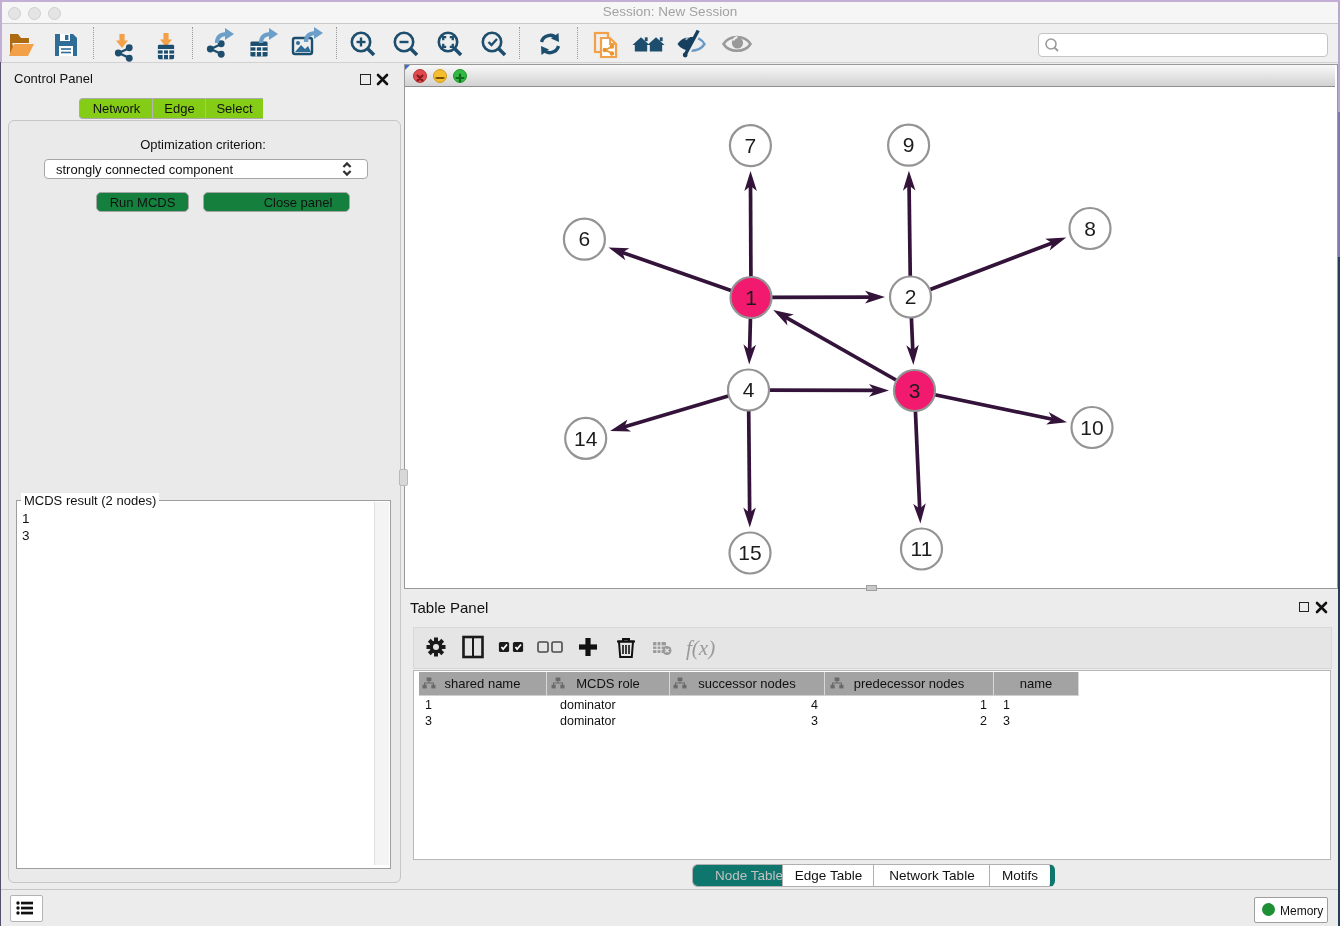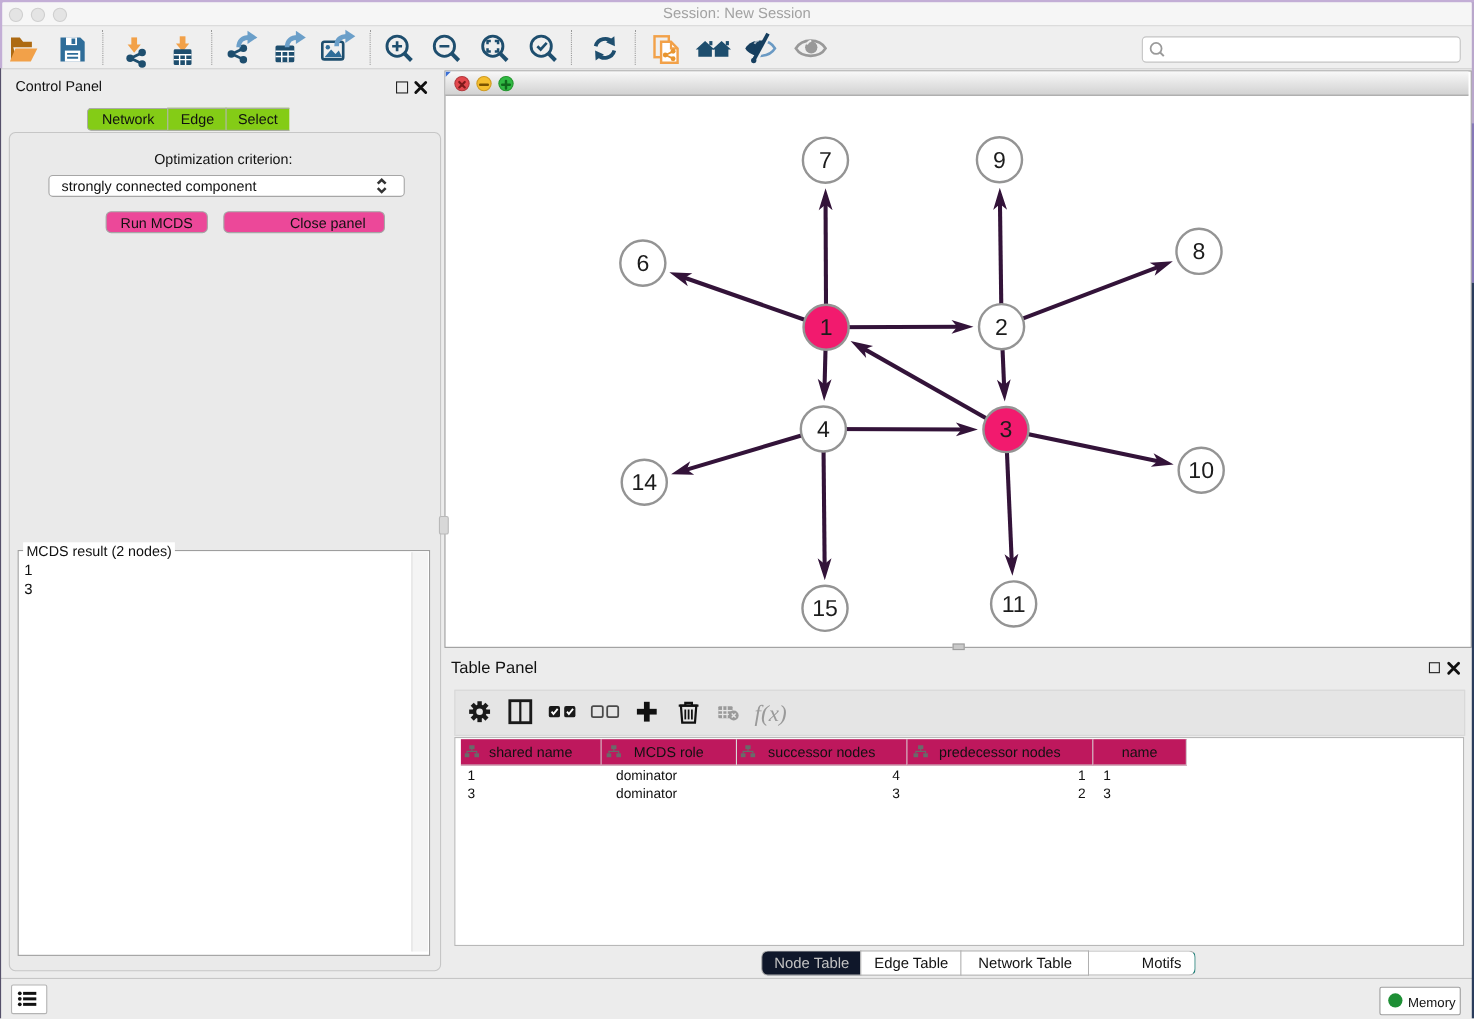--- a/index.html
+++ b/index.html
@@ -15,36 +15,36 @@
 #searchbox{left:1038px;top:33px;width:288px;height:22px;background:#fff;border:1px solid #c4c4c4;border-radius:4px;}
 
 #cp-title{left:14px;top:71px;font-size:13px;color:#111;}
 #cp-content{left:8px;top:120px;width:391px;height:761px;background:#eaeaea;
  border:1px solid #c6c6c6;border-radius:6px;}
 .tabseg{top:98px;height:19px;background:#84cc16;border-top:1px solid #ababab;border-bottom:1px solid #ababab;
  text-align:center;font-size:13px;color:#111;line-height:20px;}
 #opt-label{left:8px;top:137px;width:390px;text-align:center;font-size:13px;color:#111;}
 #dropdown{left:44px;top:159px;width:311px;height:18px;background:#fff;border:1px solid #a6a6a6;
  border-radius:4px;font-size:13px;color:#111;padding-left:11px;line-height:19px;}
-.btn{top:192px;height:18px;background:#ec4899;border:1px solid #a6a6a6;border-radius:5px;
+.btn{top:192px;height:18px;background:#15803d;border:1px solid #a6a6a6;border-radius:5px;
  font-size:13px;color:#111;text-align:center;line-height:19px;}
 #mcds-box{left:16px;top:500px;width:373px;height:367px;background:#fff;border:1px solid #9e9e9e;}
 #mcds-label{left:21px;top:493px;background:#fff;padding:0 3px;font-size:13px;color:#111;}
 #mcds-sb{left:374px;top:502px;width:14px;height:363px;background:#f4f4f4;border-left:1px solid #e0e0e0;}
 
 #netwin{left:404px;top:64px;width:932px;height:523px;border:1px solid #999;background:#fff;}
 #nettitle{left:0;top:0;width:930px;height:21px;background:linear-gradient(#f8f8f8,#d2d2d2);
  border-bottom:1px solid #8e8e8e;}
 .mac{width:12px;height:12px;border-radius:50%;top:4px;}
 #netname{left:0;top:3px;width:930px;text-align:center;font-size:13px;font-weight:bold;color:#1a1a1a;}
 
 #tp-title{left:410px;top:599px;font-size:15px;color:#111;}
 #tp-toolbar{left:413px;top:627px;width:917px;height:40px;background:#e5e5e5;border:1px solid #d8d8d8;}
 #tbl{left:413px;top:670px;width:916px;height:188px;background:#fff;border:1px solid #b8b8b8;}
-.th{top:672px;height:23px;background:#be185d;border-bottom:1px solid #cfcfcf;border-right:1px solid #d8d8d8;
+.th{top:672px;height:23px;background:#a3a3a3;border-bottom:1px solid #cfcfcf;border-right:1px solid #d8d8d8;
  font-size:13px;color:#111;text-align:center;line-height:24px;}
 .td{font-size:12.5px;color:#111;height:16px;}
 
 .btab{top:864px;height:21px;background:#fff;border-top:1px solid #b0b0b0;border-bottom:1px solid #b0b0b0;
  font-size:13.5px;color:#111;text-align:center;line-height:22px;}
 
 #statusline{left:0;top:889px;width:1340px;height:0;border-top:1px solid #c6c6c6;}
 #listbtn{left:10px;top:895px;width:31px;height:25px;background:#fff;border:1px solid #b4b4b4;border-radius:2px;}
 #membtn{left:1254px;top:897px;width:72px;height:24px;background:#fff;border:1px solid #9e9e9e;border-radius:2px;}
 </style></head>
@@ -324,24 +324,24 @@
 <div class="abs td" style="left:560px;top:698px;">dominator</div>
 <div class="abs td" style="left:670px;top:698px;width:148px;text-align:right;">4</div>
 <div class="abs td" style="left:825px;top:698px;width:162px;text-align:right;">1</div>
 <div class="abs td" style="left:1003px;top:698px;">1</div>
 <div class="abs td" style="left:425px;top:714px;">3</div>
 <div class="abs td" style="left:560px;top:714px;">dominator</div>
 <div class="abs td" style="left:670px;top:714px;width:148px;text-align:right;">3</div>
 <div class="abs td" style="left:825px;top:714px;width:162px;text-align:right;">2</div>
 <div class="abs td" style="left:1003px;top:714px;">3</div>
 
-<div class="abs btab" style="left:692px;width:90px;border-left:1px solid #b0b0b0;border-radius:6px 0 0 6px;background:#0f172a;color:#c2c2c2;">Node Table</div>
+<div class="abs btab" style="left:692px;width:90px;border-left:1px solid #b0b0b0;border-radius:6px 0 0 6px;background:#0f766e;color:#c2c2c2;text-align:right;">Node Table</div>
 <div class="abs btab" style="left:782px;width:91px;border-left:1px solid #b0b0b0;">Edge Table</div>
 <div class="abs btab" style="left:873px;width:116px;border-left:1px solid #b0b0b0;">Network Table</div>
-<div class="abs btab" style="left:989px;width:60px;border-left:1px solid #b0b0b0;border-right:1px solid #0f766e;border-radius:0 6px 6px 0;padding-left:36px;">Motifs</div>
+<div class="abs btab" style="left:989px;width:60px;border-left:1px solid #b0b0b0;border-right:5px solid #0f766e;border-radius:0 6px 6px 0;">Motifs</div>
 
 <div class="abs" id="statusline"></div>
 <div class="abs" id="listbtn"></div>
 <div class="abs" id="membtn"></div>
 <div class="abs" style="left:1262px;top:903px;width:13px;height:13px;border-radius:50%;background:#1e8f35;"></div>
 <div class="abs" style="left:1280px;top:904px;font-size:12px;color:#111;">Memory</div>
 <svg class="abs" style="left:0;top:0;" width="1340" height="926">
     <g transform="translate(436,647)">
       <g fill="#1a1a1a">
         <circle cx="0" cy="0" r="6.5"></circle>

